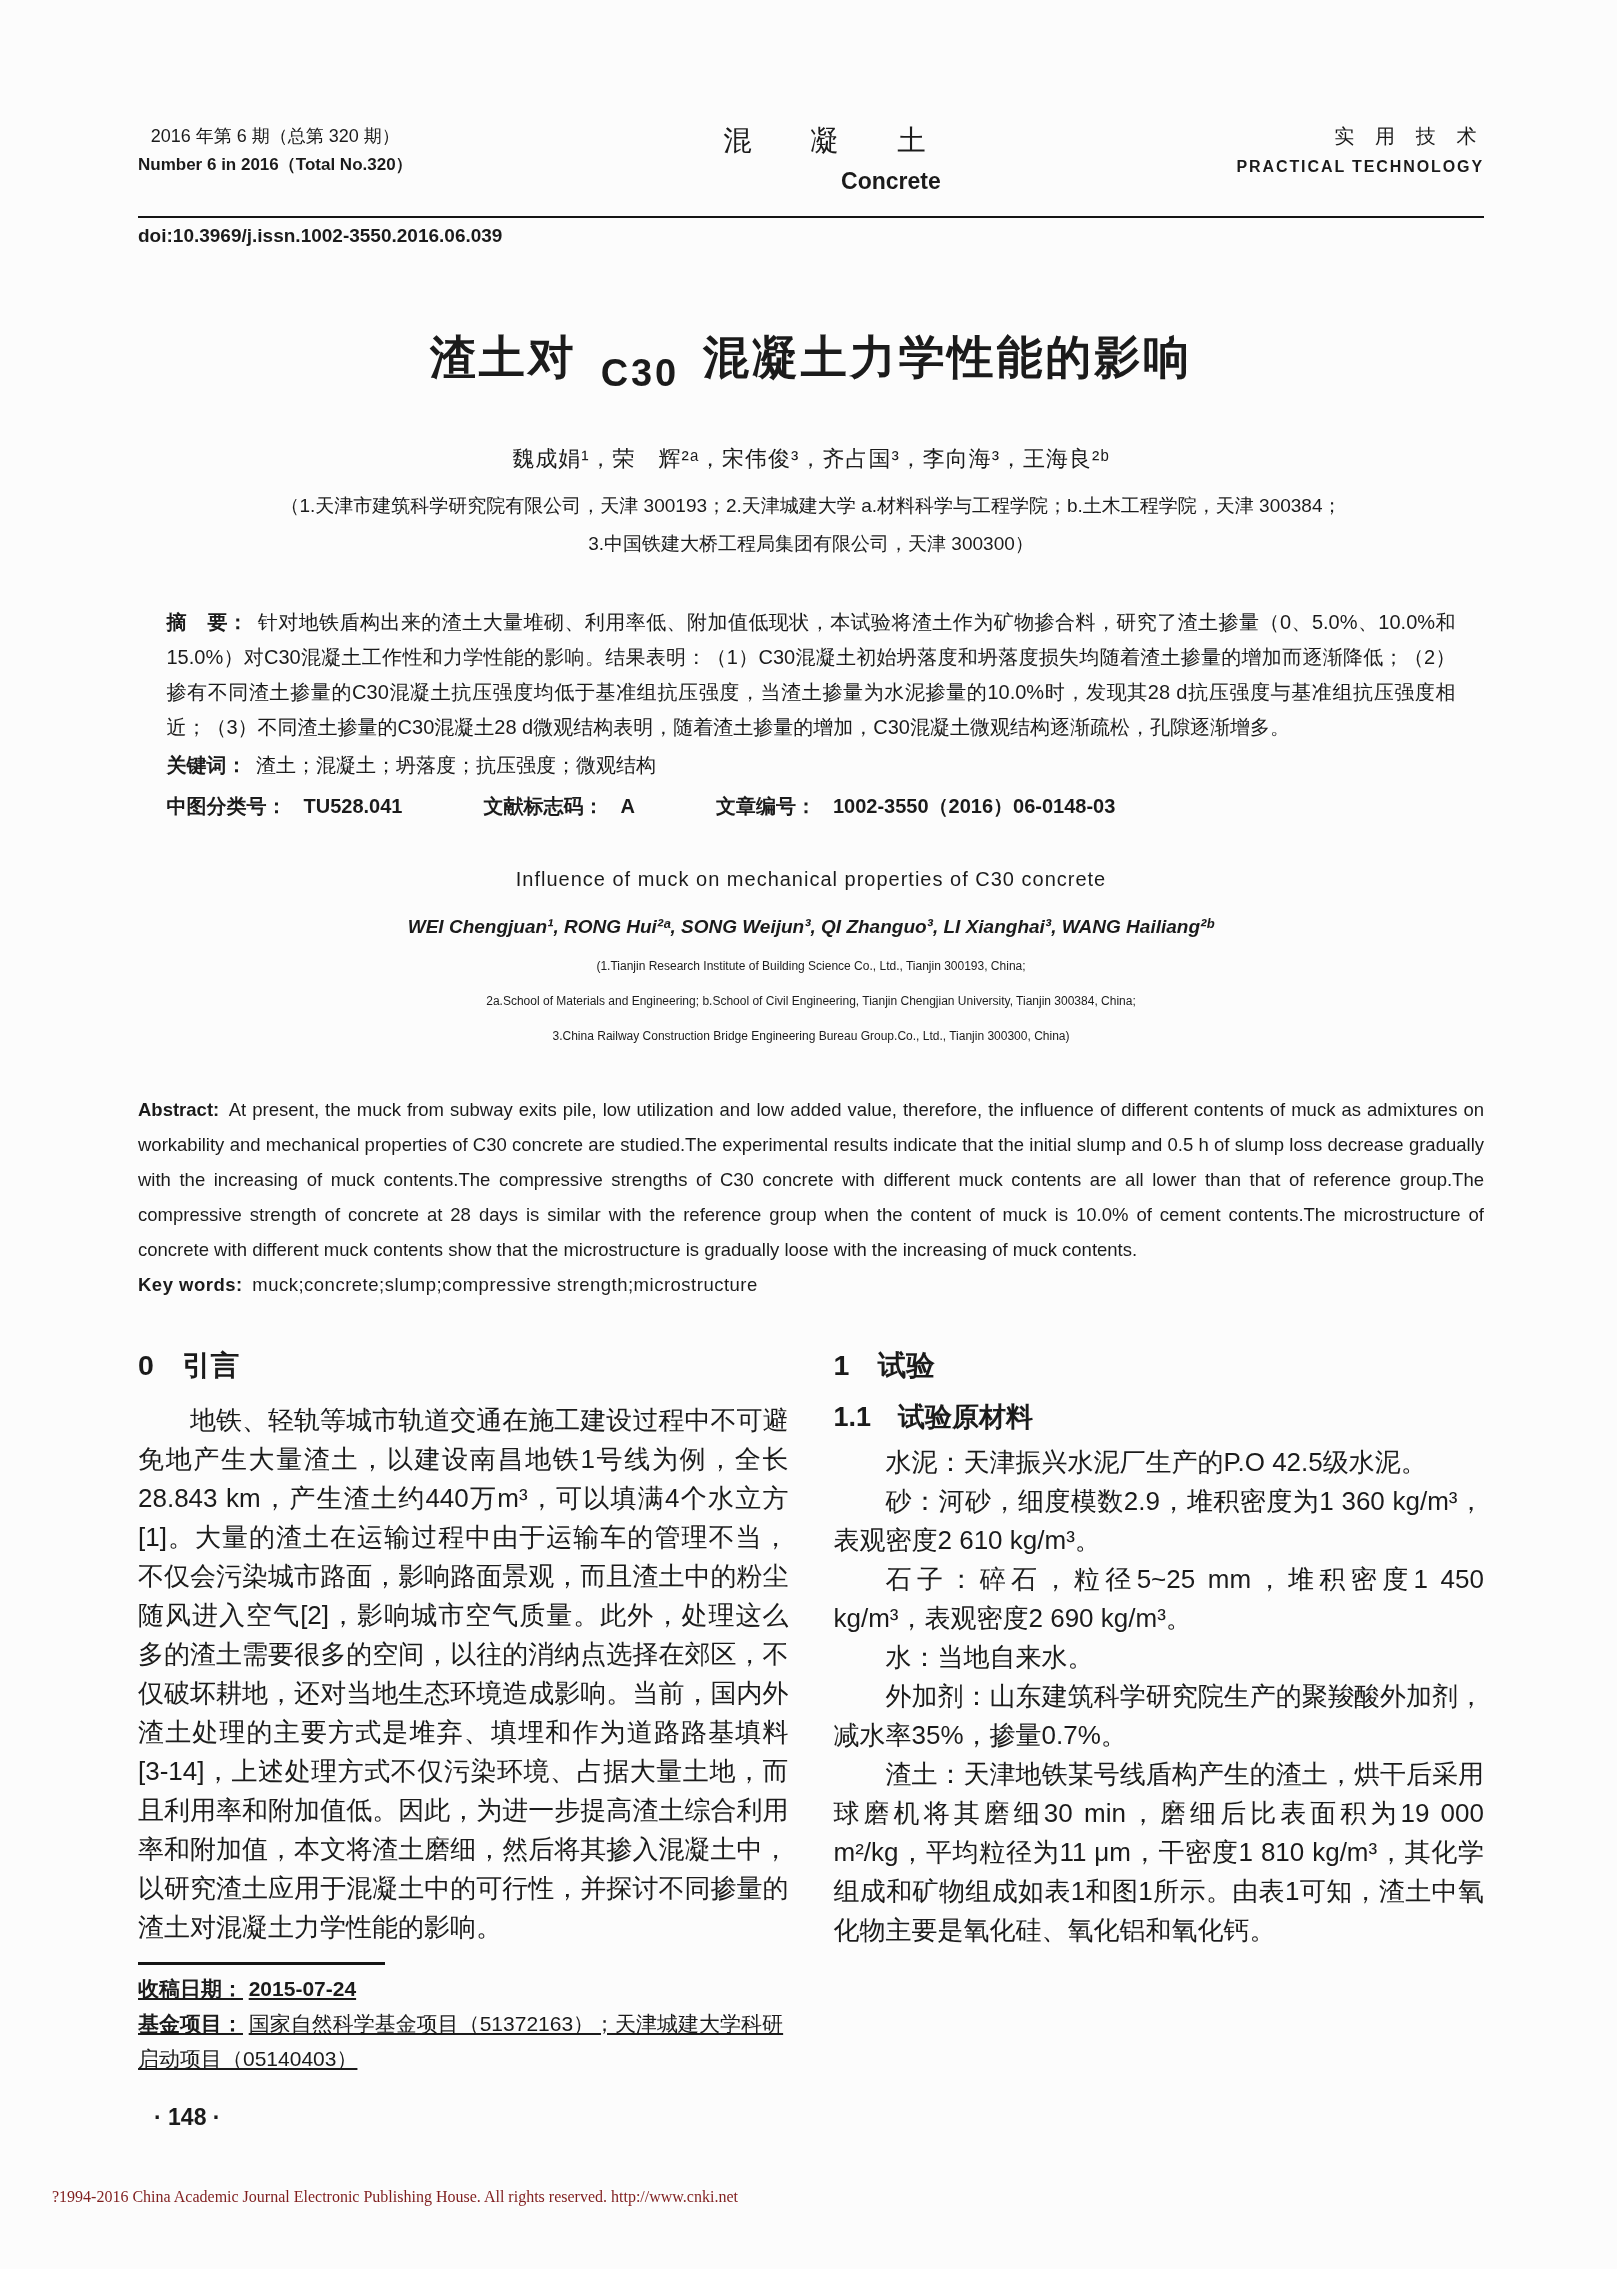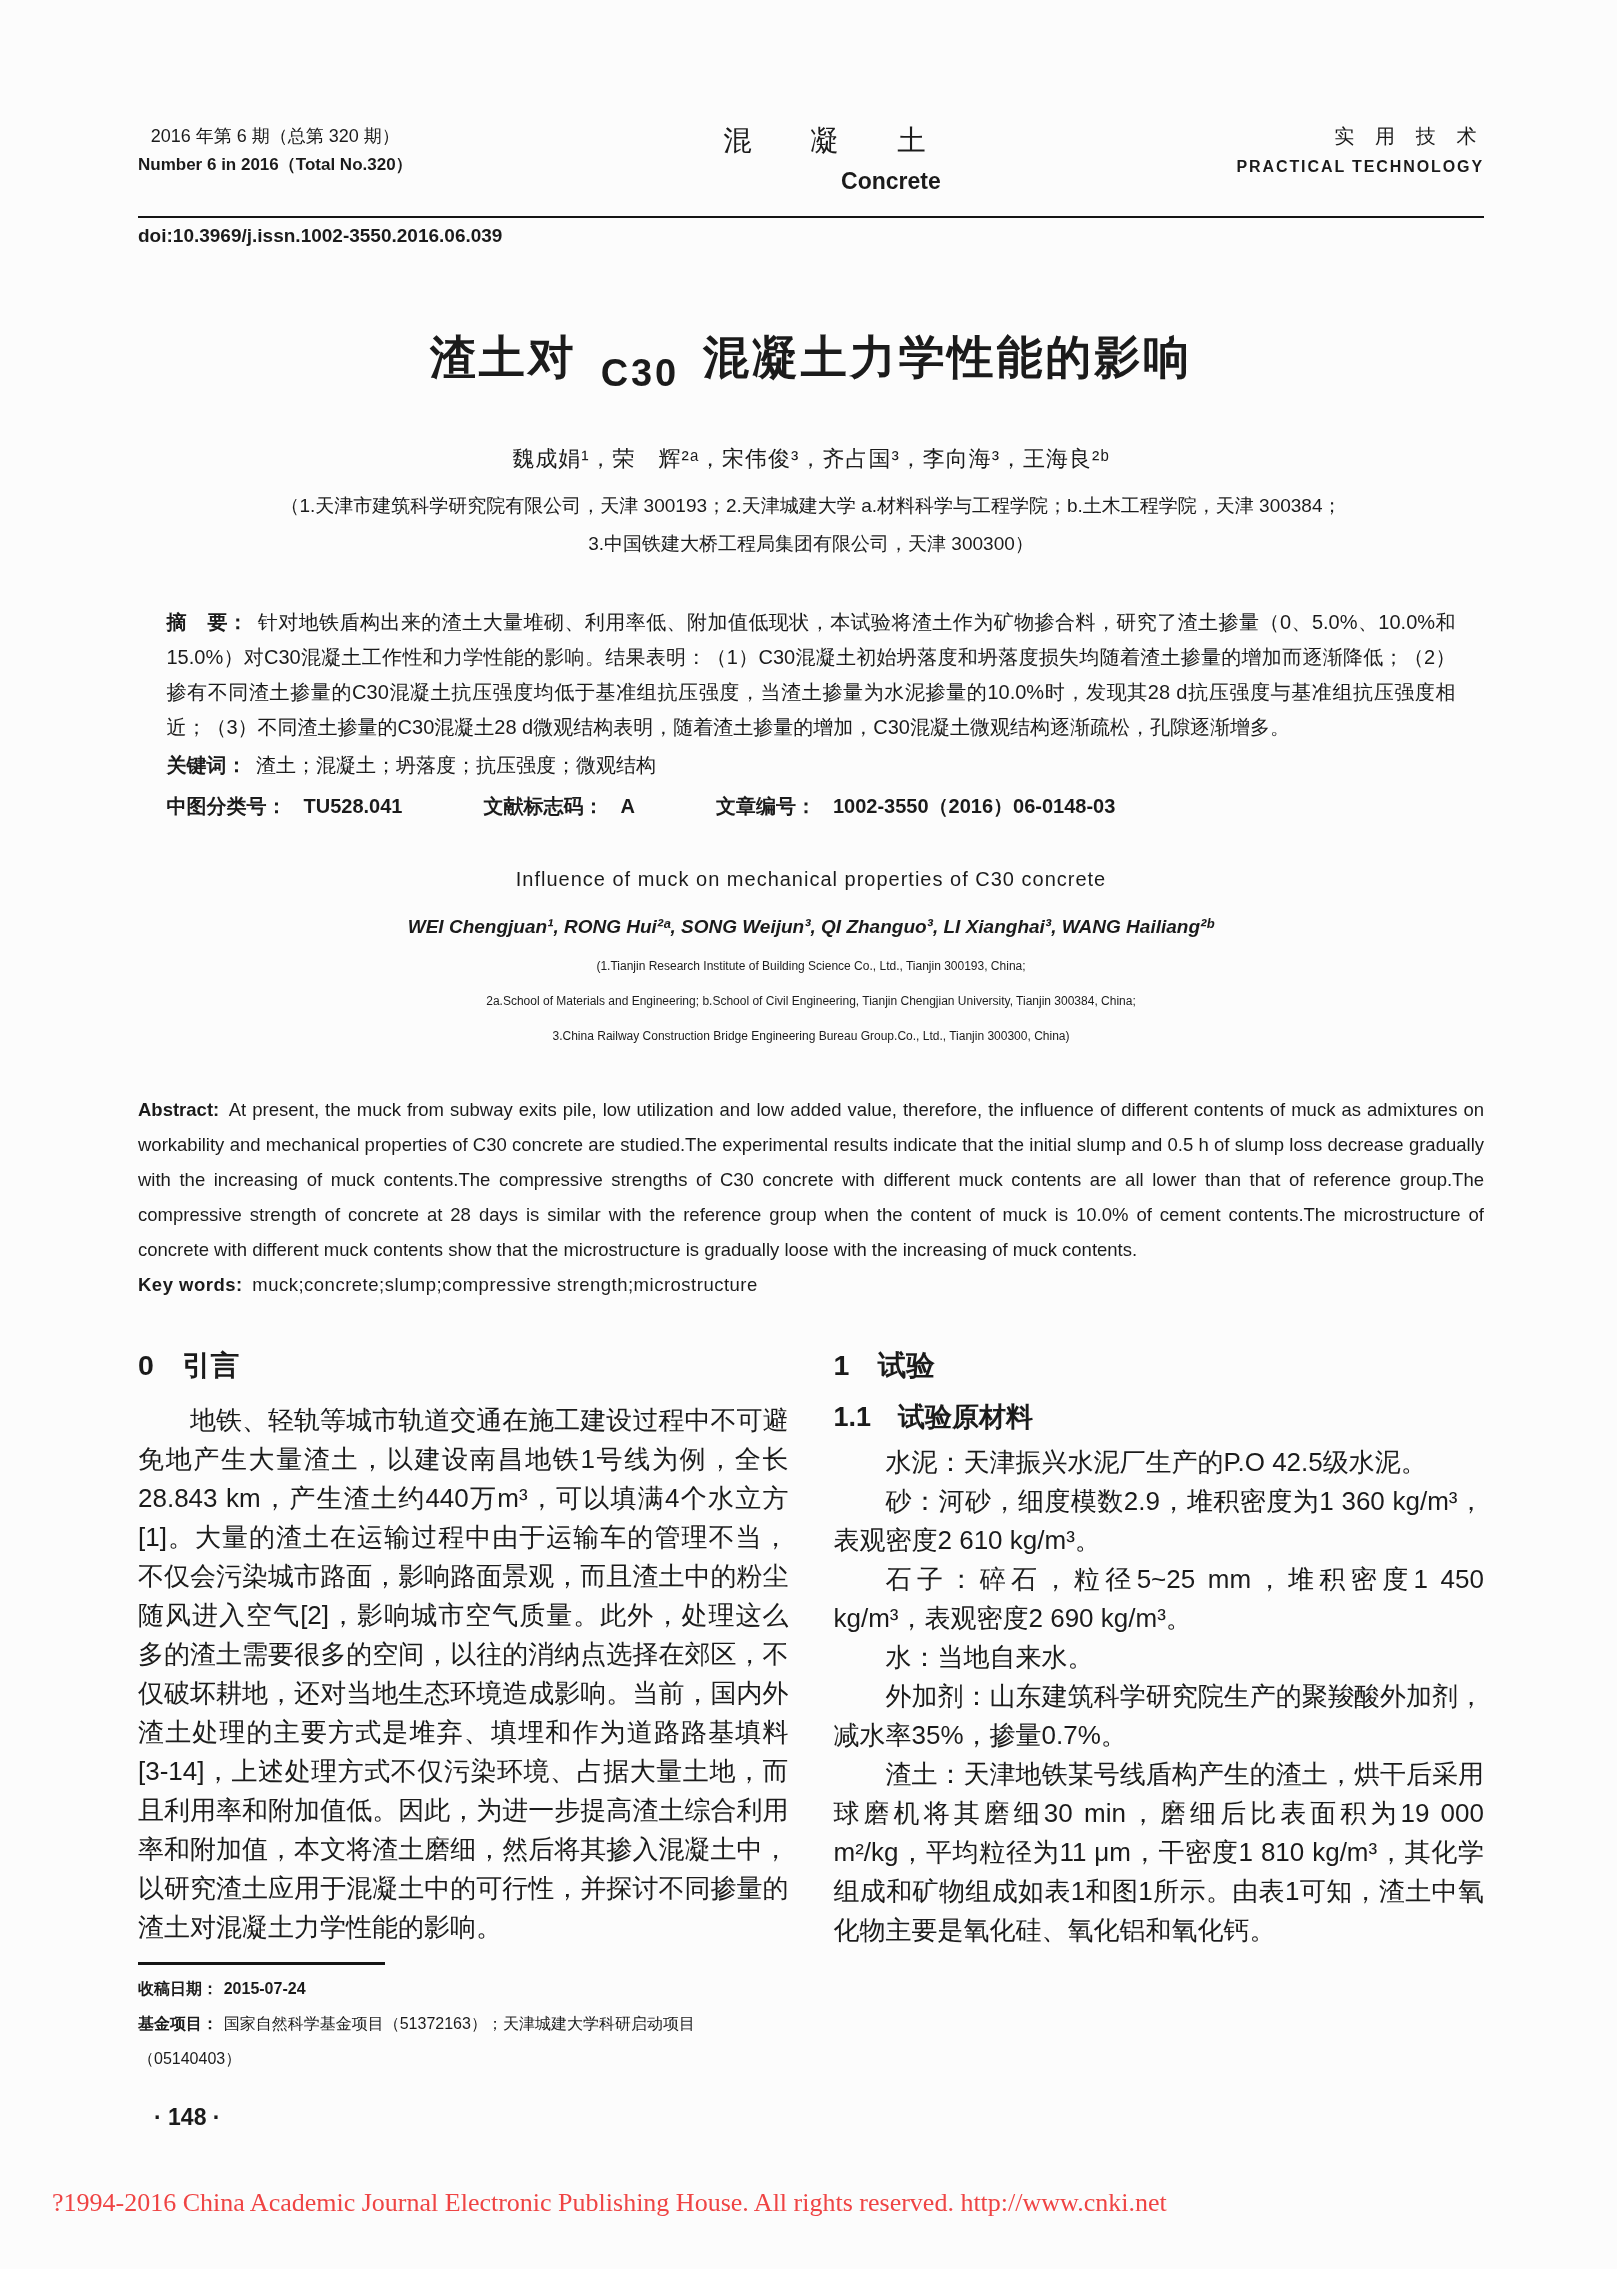--- a/index.html
+++ b/index.html
@@ -41,29 +41,29 @@
   .eaffil { text-align:center; margin-top:11.4px; font-size:12px; line-height:35px; }
   .eabstract { margin:38px 0 0; font-size:18.5px; line-height:35px; text-align:justify; }
   .ekw { margin:0; font-size:18.5px; line-height:35px; letter-spacing:0.5px; }
 
   .columns { display:flex; gap:45px; margin-top:46px; }
   .col { width:651px; font-size:26px; line-height:39px; text-align:justify; }
   .col h2 { font-size:28.5px; font-weight:bold; line-height:34px; margin-bottom:19px; }
   .col h3 { font-size:27px; font-weight:bold; line-height:32px; margin:7.6px 0 9.5px; }
   .body-p { text-indent:2em; }
 
-  .footnote { margin-top:15px; font-size:16px; line-height:35px; text-align:left; }
+  .footnote { margin-top:15px; font-size:21px; line-height:35px; text-align:left;text-decoration:underline; }
   .fn-rule { width:247px; height:2.9px; background:#151515; margin-bottom:5.7px; }
   .footnote .bv { font-weight:bold; }
   .footnote .lbl { margin-right:5.7px; }
 
   .pageno { position:absolute; left:154px; top:2104px; font-size:23px; font-weight:bold; }
   .copyright {
     position:absolute; left:52px; top:2188px; width:1522px;
-    font-family:"Liberation Serif", serif; font-size:26px; color:#ef4444;
+    font-family:"Liberation Serif", serif; font-size:16px; color:#7f1d1d;
   }
 </style>
 </head>
 <body>
 
 <div class="page">
   <div class="content">
 
     <header class="jheader">
       <div class="h-left">

